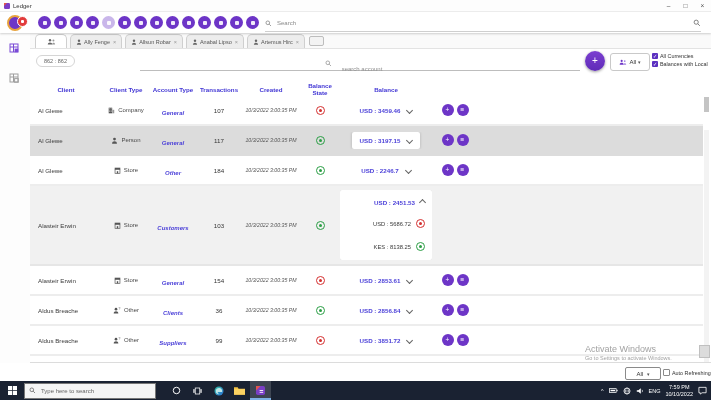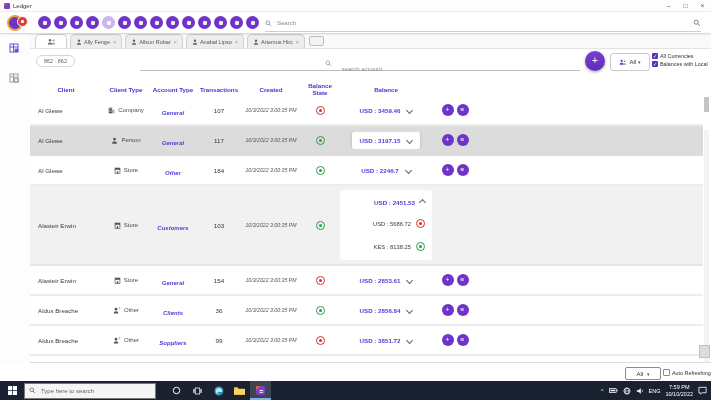--- a/index.html
+++ b/index.html
@@ -454,20 +454,24 @@
 
       </div>
 
     </div>
 
     <div class="vtrack"></div>
     <div class="vthumb"></div>
     <div class="scorner"></div>
   </div>
 
+  <div class="wmark">
+    <div class="wm1">Activate Windows</div>
+    <div class="wm2">Go to Settings to activate Windows.</div>
+  </div>
 
   <div class="footer">
     <div class="ftsel">
       <span>All</span>
       <span class="caret">▾</span>
     </div>
     <div class="cbx ftcbx">
       <span class="cbox un"></span>
       <span>Auto Refreshing</span>
     </div>

